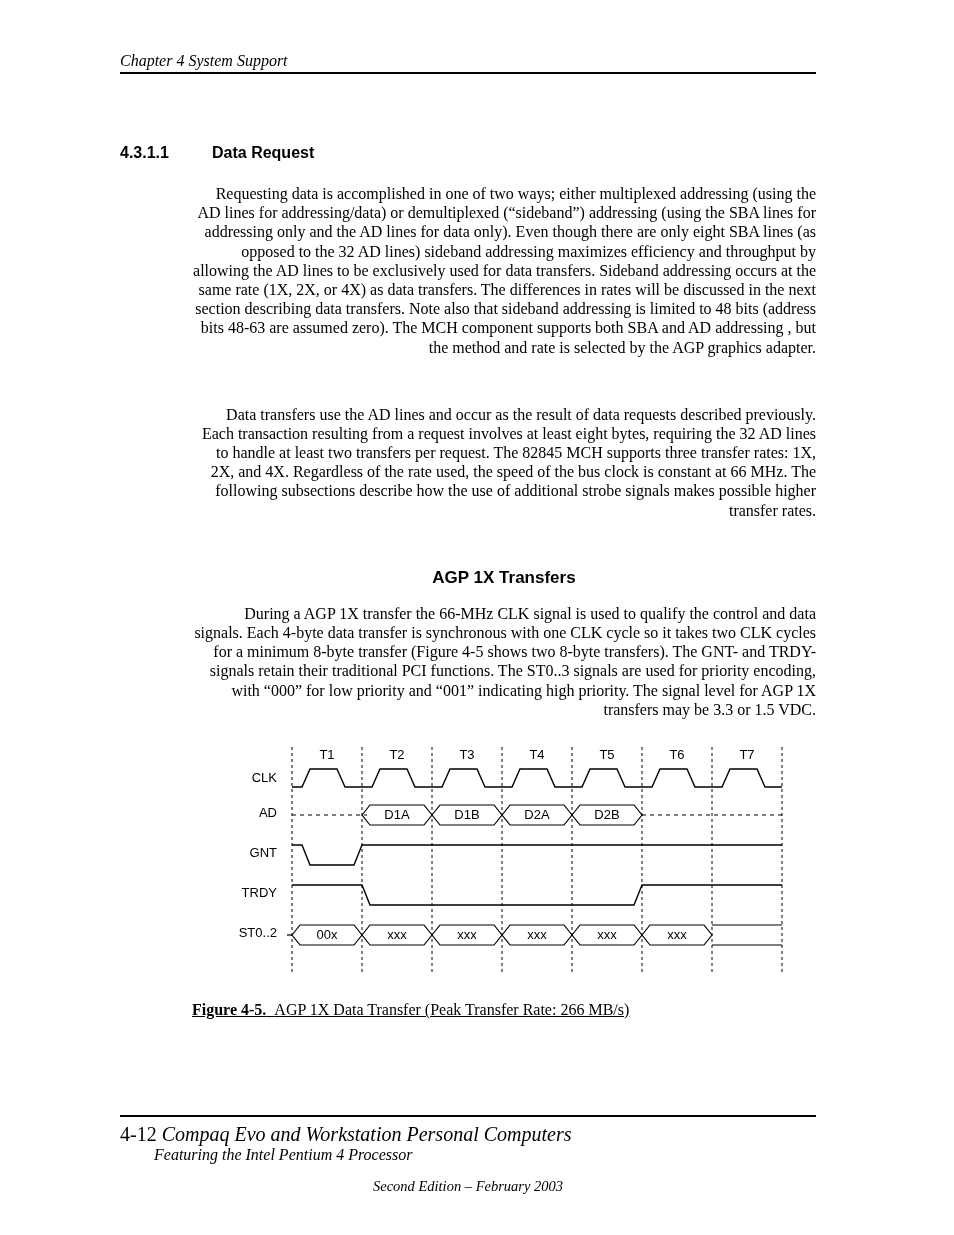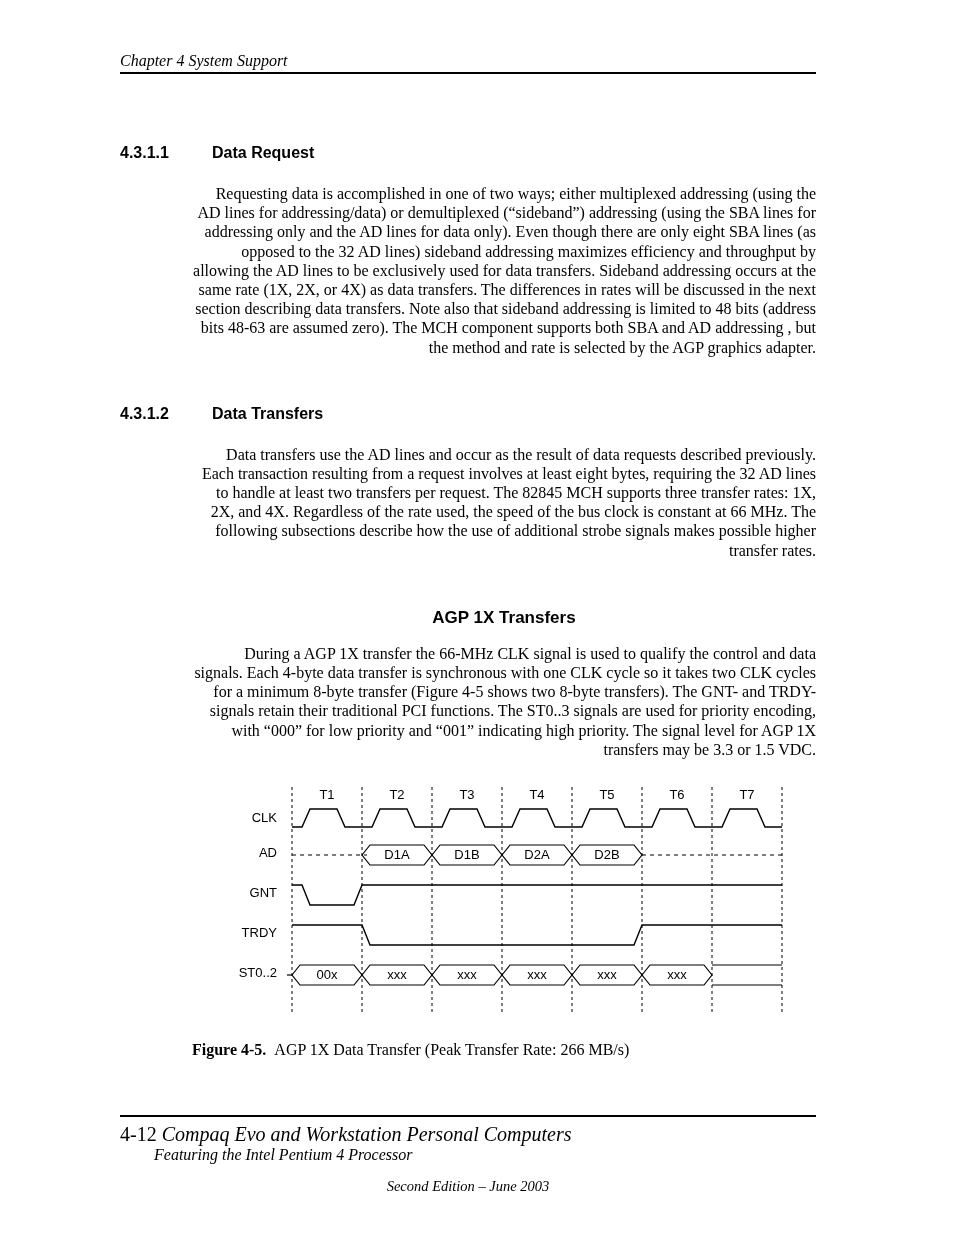--- a/index.html
+++ b/index.html
@@ -53,20 +53,21 @@
   .figure-wrap {
     margin-left: 72px;
     margin-top: 28px;
     text-align: right;
   }
   svg { display: block; }
   .caption {
     margin-left: 72px;
     font-size: 16px;
     margin-top: 24px;
+    text-decoration: underline;
   }
   .caption .lbl { font-weight: bold; }
   .footer {
     position: absolute;
     left: 120px;
     right: 114px;
     bottom: 40px;
   }
   .footer-rule {
     border-top: 2px solid #000;
@@ -106,23 +107,20 @@
 
 <div class="page">
 
   <div class="running-head">Chapter 4  System Support</div>
 
   <div class="h2">
     <span class="num">4.3.1.1</span><span>Data Request</span>
   </div>
   <div class="body-indent para">Requesting data is accomplished in one of two ways; either multiplexed addressing (using the AD lines for addressing/data) or demultiplexed (“sideband”) addressing (using the SBA lines for addressing only and the AD lines for data only). Even though there are only eight SBA lines (as opposed to the 32 AD lines) sideband addressing maximizes efficiency and throughput by allowing the AD lines to be exclusively used for data transfers.  Sideband addressing occurs at the same rate (1X, 2X, or 4X) as data transfers. The differences in rates will be discussed in the next section describing data transfers. Note also that sideband addressing is limited to 48 bits (address bits 48-63 are assumed zero). The MCH component supports both SBA and AD addressing , but the method and rate is selected by the AGP graphics adapter.</div>
 
-  <div class="h2">
-    <span class="num">4.3.1.2</span><span>Data Transfers</span>
-  </div>
   <div class="body-indent para">Data transfers use the AD lines and occur as the result of data requests described previously. Each transaction resulting from a request involves at least eight bytes, requiring the 32 AD lines to handle at least two transfers per request. The 82845 MCH supports three transfer rates: 1X, 2X, and 4X. Regardless of the rate used, the speed of the bus clock is constant at 66 MHz. The following subsections describe how the use of additional strobe signals makes possible higher transfer rates.</div>
 
   <div class="sub">AGP 1X Transfers</div>
   <div class="body-indent" style="margin-bottom:10px">During a AGP 1X transfer the 66-MHz CLK signal is used to qualify the control and data signals. Each 4-byte data transfer is synchronous with one CLK cycle so it takes two CLK cycles for a minimum 8-byte transfer (Figure 4-5 shows two 8-byte transfers). The GNT- and TRDY- signals retain their traditional PCI functions. The ST0..3 signals are used for priority encoding, with “000” for low priority and “001” indicating high priority.  The signal level for AGP 1X transfers may be 3.3 or 1.5 VDC.</div>
 
   <div class="figure-wrap">
     <svg width="620" height="230" viewBox="0 0 620 230">
 
       <g stroke="#000" stroke-width="1" stroke-dasharray="3,3">
         <line x1="100" y1="0" x2="100" y2="225"></line>
@@ -200,16 +198,16 @@
   <div class="caption">
     <span class="lbl">Figure 4-5.</span>&nbsp;&nbsp;<span>AGP 1X Data Transfer (Peak Transfer Rate: 266 MB/s)</span>
   </div>
 
   <div class="footer">
     <div class="footer-rule"></div>
     <div class="footer-line1">
       <span class="pn">4-12</span> <span class="title">Compaq Evo and Workstation Personal Computers</span>
     </div>
     <div class="footer-line2">Featuring the Intel Pentium 4 Processor</div>
-    <div class="footer-ed">Second Edition – June 2003</div>
+    <div class="footer-ed">Second Edition – February 2003</div>
   </div>
 
 </div>
 
 </body></html>

